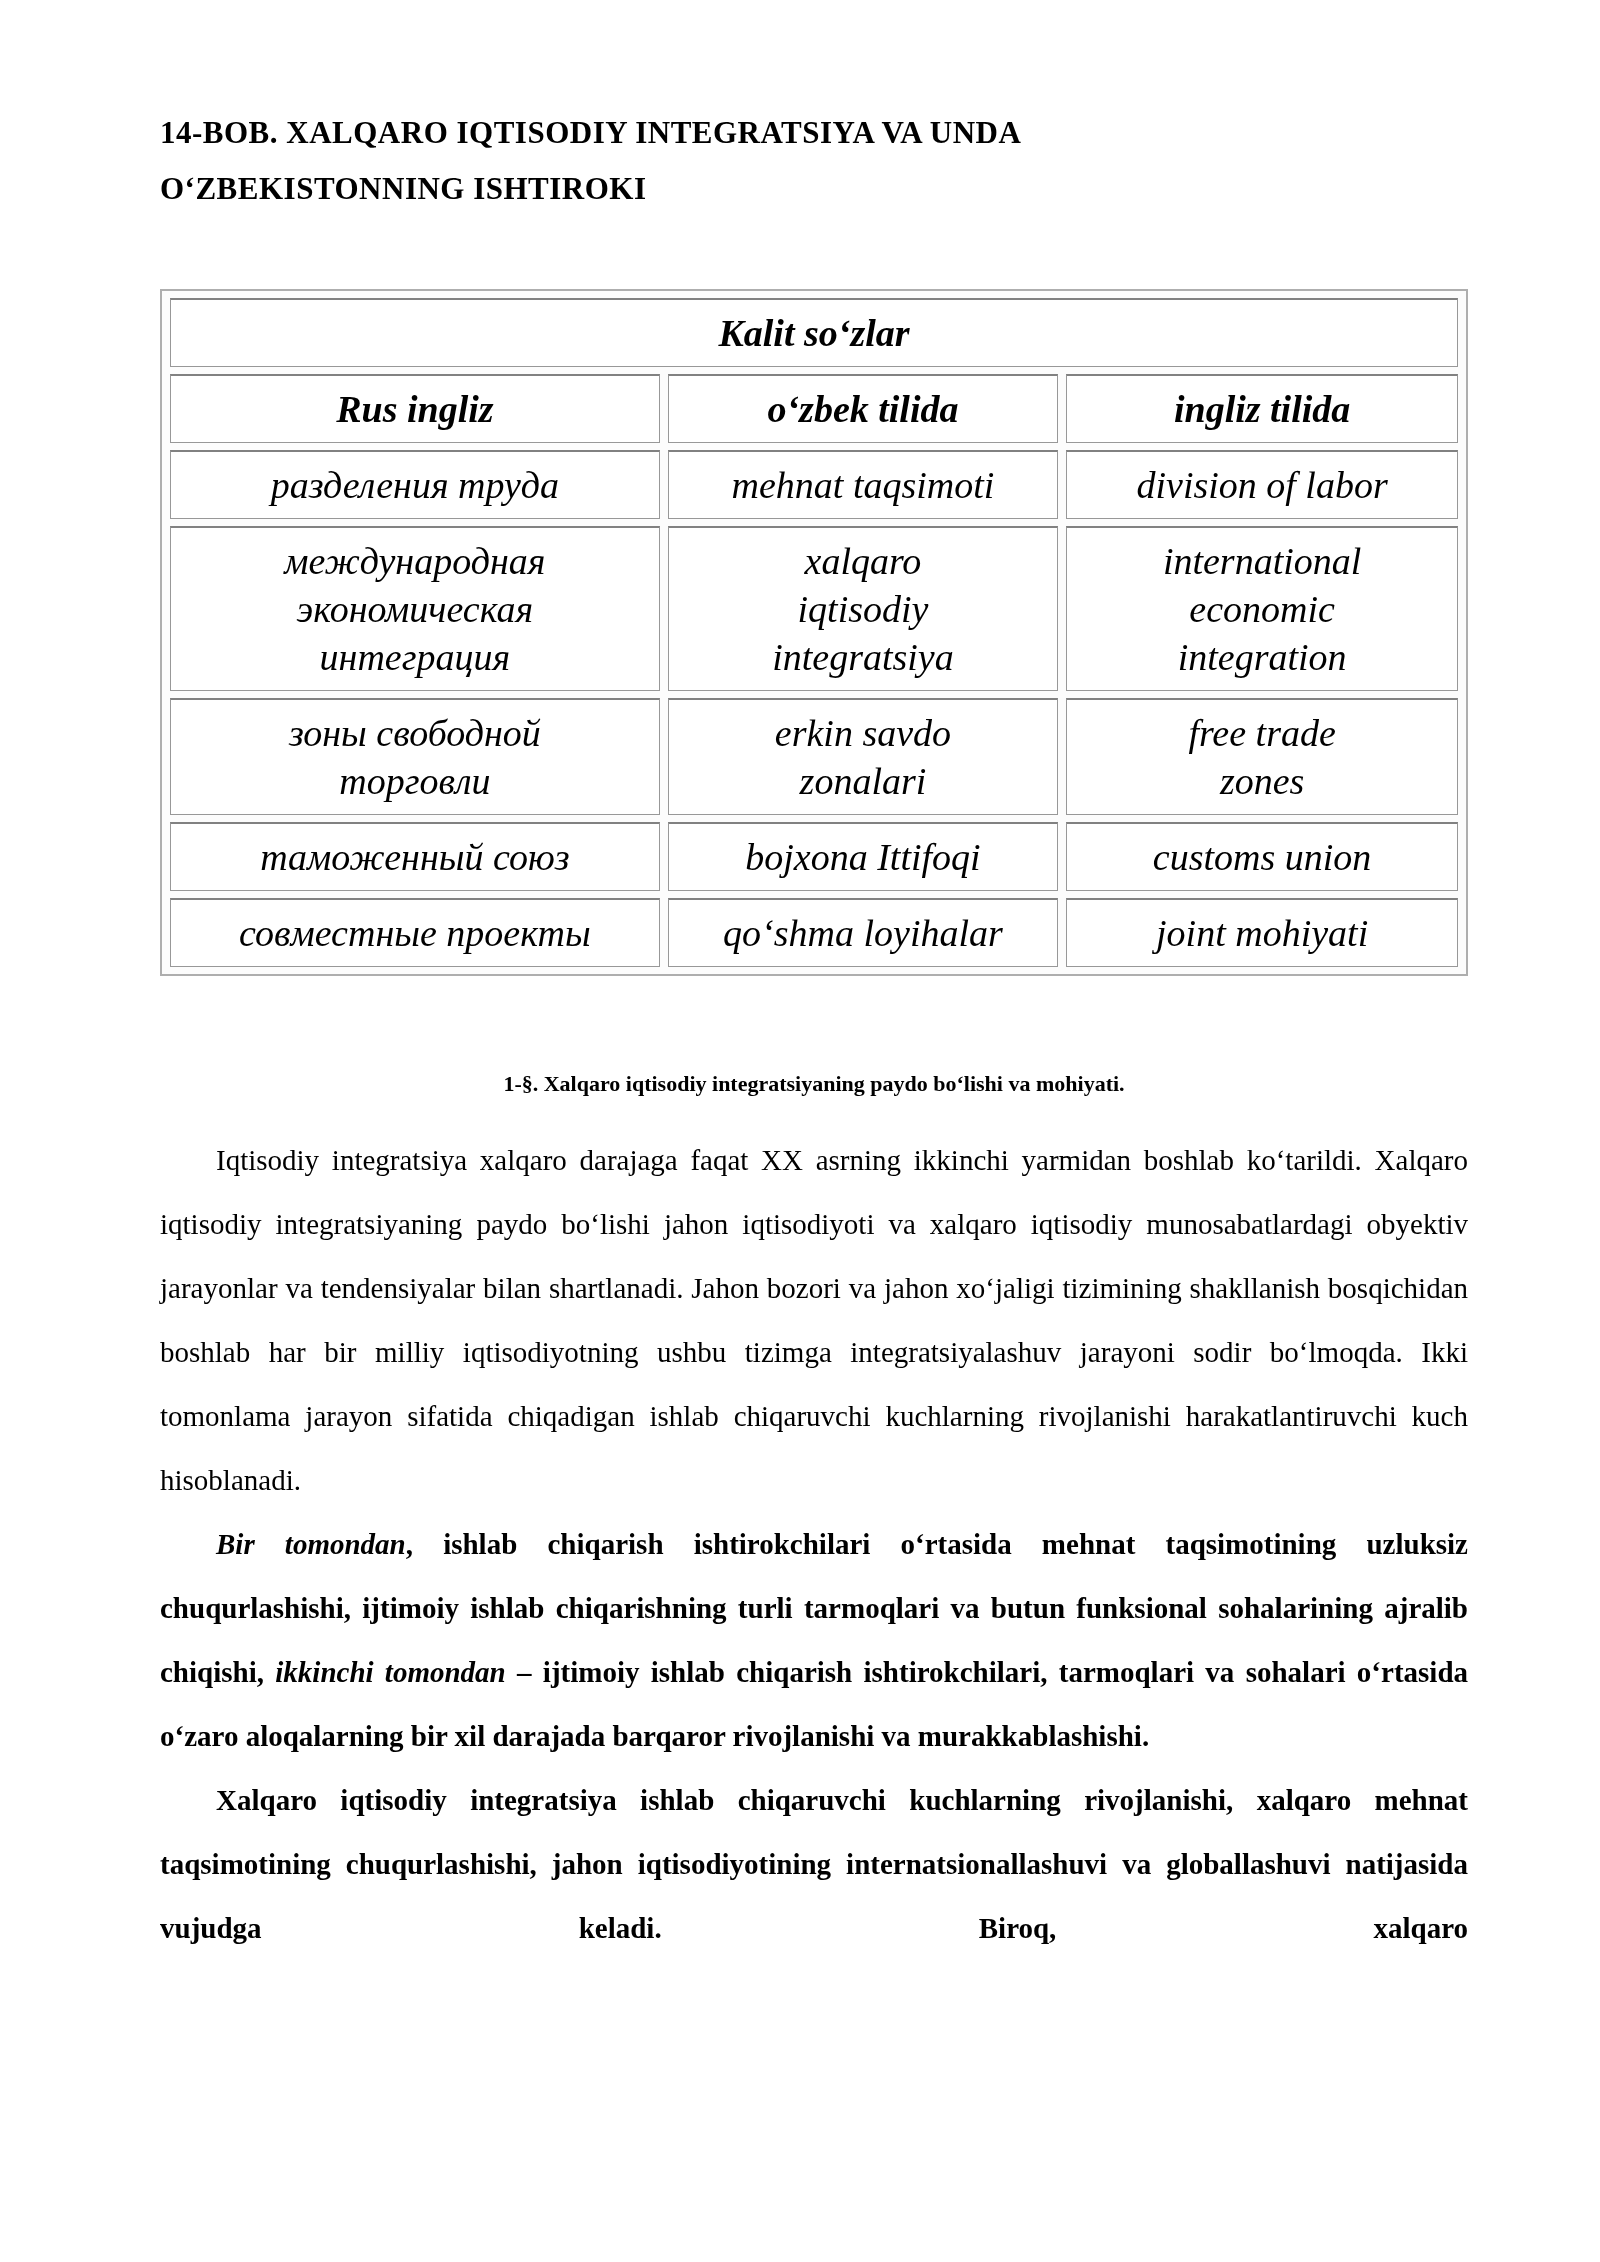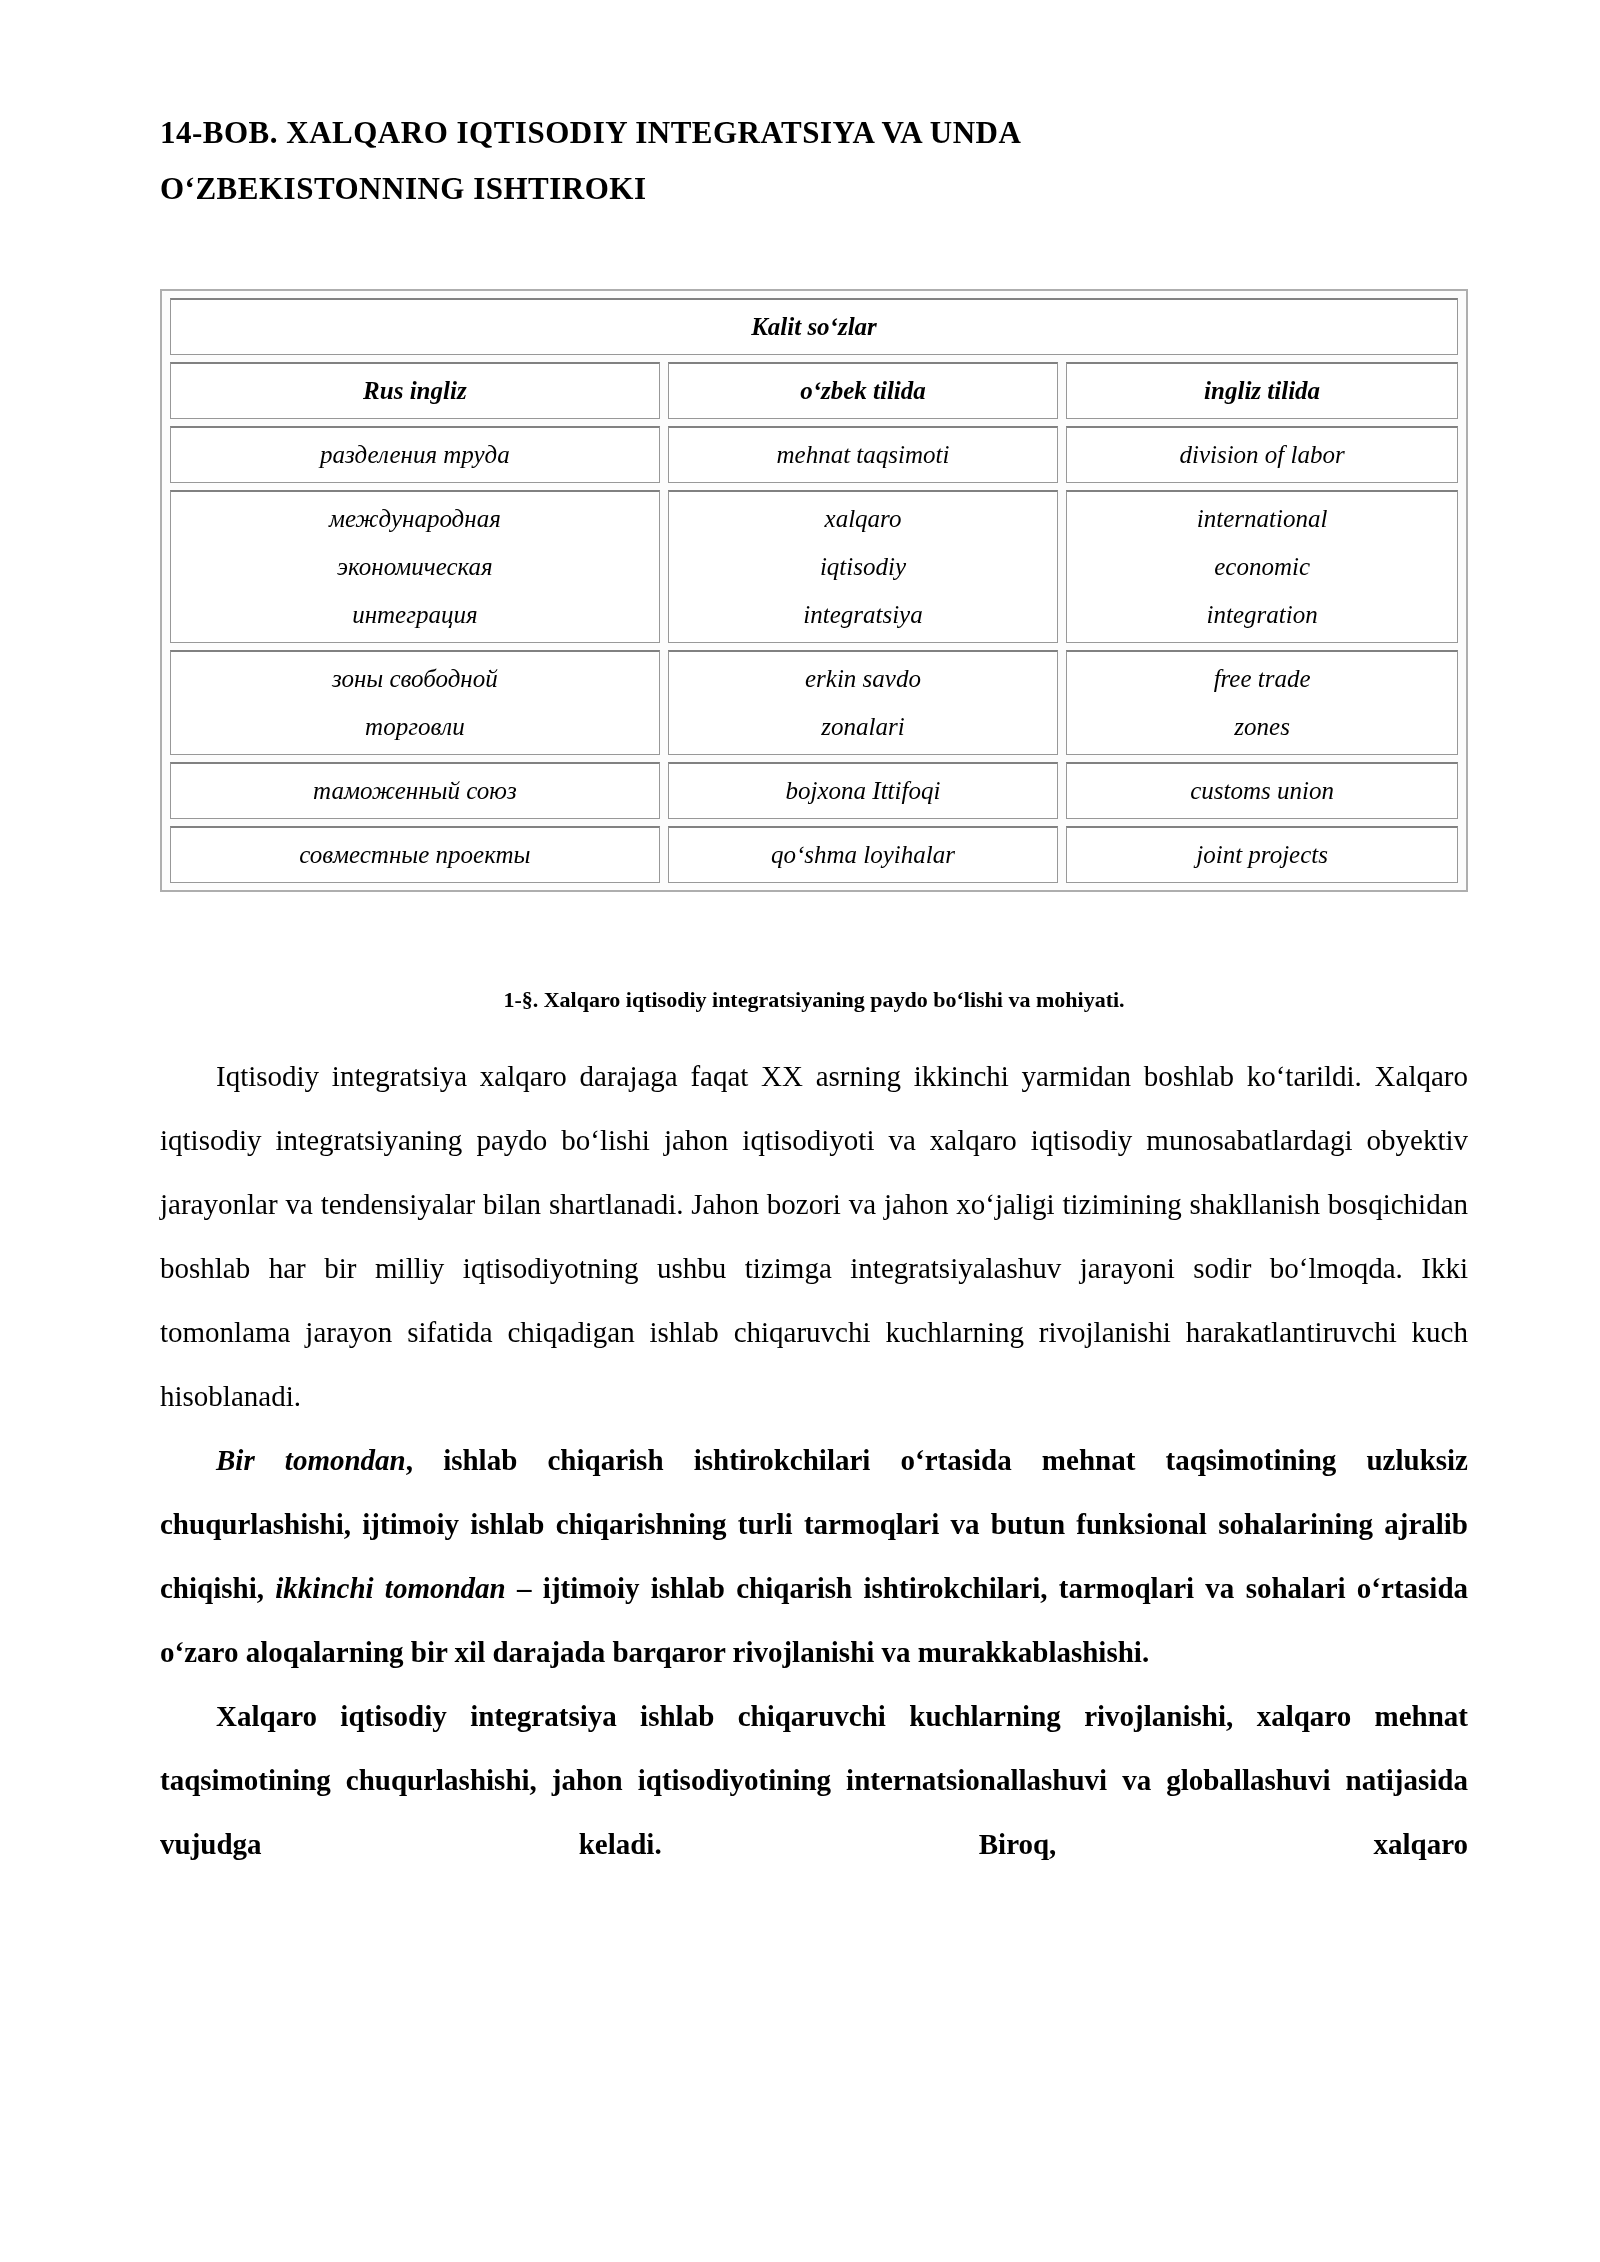--- a/index.html
+++ b/index.html
@@ -35,23 +35,23 @@
     border: 2px solid #aeaeae;
     background: #fcfcfc;
   }
   .kw-table td {
     background: #ffffff;
     border: 1px solid #989898;
     border-top: 2px solid #818181;
     text-align: center;
     vertical-align: middle;
     font-style: italic;
-    font-size: 25px;
+    font-size: 38px;
     line-height: 48px;
-    padding: 3px 10px;
+    padding: 9px 10px;
     white-space: pre-line;
   }
   .kw-table td.caption-cell,
   .kw-table td.head-cell {
     font-weight: bold;
   }
   .section-heading {
     margin: 88px 0 0 0;
     font-size: 22px;
     font-weight: bold;
@@ -119,21 +119,21 @@
 zones</td>
       </tr>
       <tr>
         <td>таможенный союз</td>
         <td>bojxona Ittifoqi</td>
         <td>customs union</td>
       </tr>
       <tr>
         <td>совместные проекты</td>
         <td>qo‘shma loyihalar</td>
-        <td>joint projects</td>
+        <td>joint mohiyati</td>
       </tr>
     </tbody>
   </table>
 
   <h2 class="section-heading">1-§. Xalqaro iqtisodiy integratsiyaning paydo bo‘lishi va mohiyati.</h2>
 
   <p class="body-p">Iqtisodiy integratsiya xalqaro darajaga faqat XX asrning ikkinchi yarmidan boshlab ko‘tarildi. Xalqaro iqtisodiy integratsiyaning paydo bo‘lishi jahon iqtisodiyoti va xalqaro iqtisodiy munosabatlardagi obyektiv jarayonlar va tendensiyalar bilan shartlanadi. Jahon bozori va jahon xo‘jaligi tizimining shakllanish bosqichidan boshlab har bir milliy iqtisodiyotning ushbu tizimga integratsiyalashuv jarayoni sodir bo‘lmoqda. Ikki tomonlama jarayon sifatida chiqadigan ishlab chiqaruvchi kuchlarning rivojlanishi harakatlantiruvchi kuch hisoblanadi.</p>
 
   <p class="body-p"><em>Bir tomondan</em><span>, ishlab chiqarish ishtirokchilari o‘rtasida mehnat taqsimotining uzluksiz chuqurlashishi, ijtimoiy ishlab chiqarishning turli tarmoqlari va butun funksional sohalarining ajralib chiqishi, </span><em>ikkinchi tomondan</em><span> – ijtimoiy ishlab chiqarish ishtirokchilari, tarmoqlari va sohalari o‘rtasida o‘zaro aloqalarning bir xil darajada barqaror rivojlanishi va murakkablashishi.</span></p>
 

